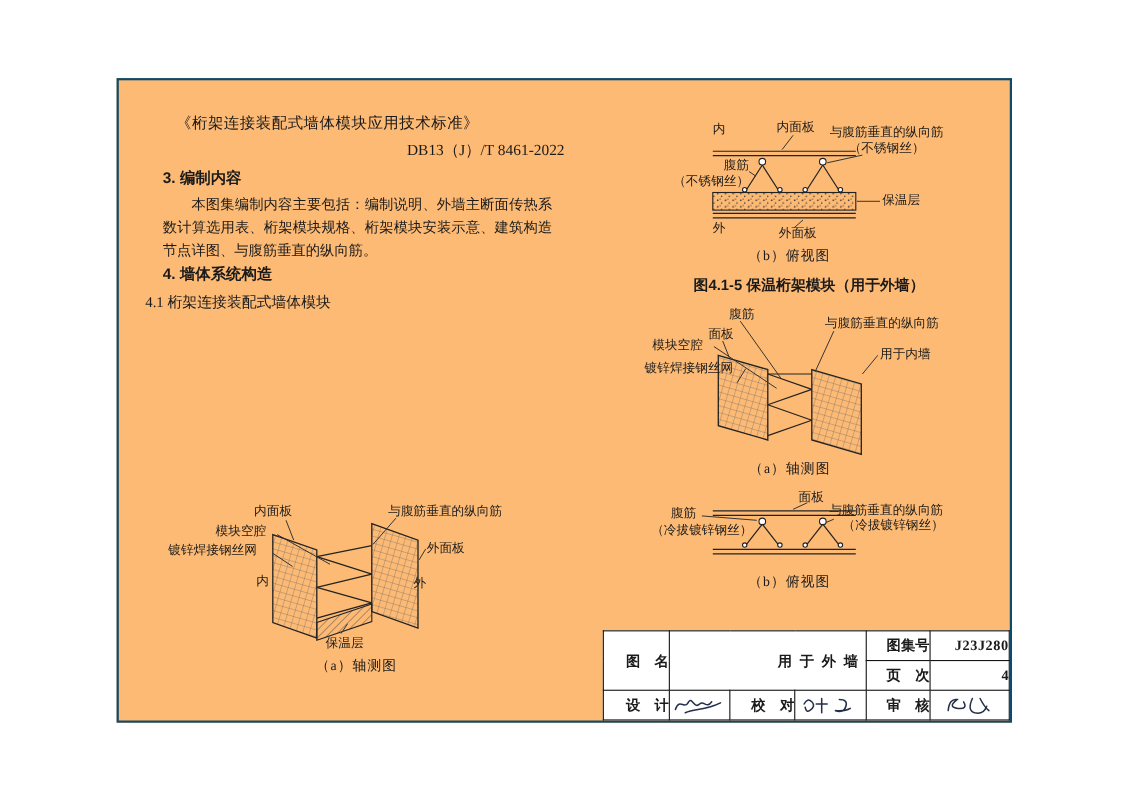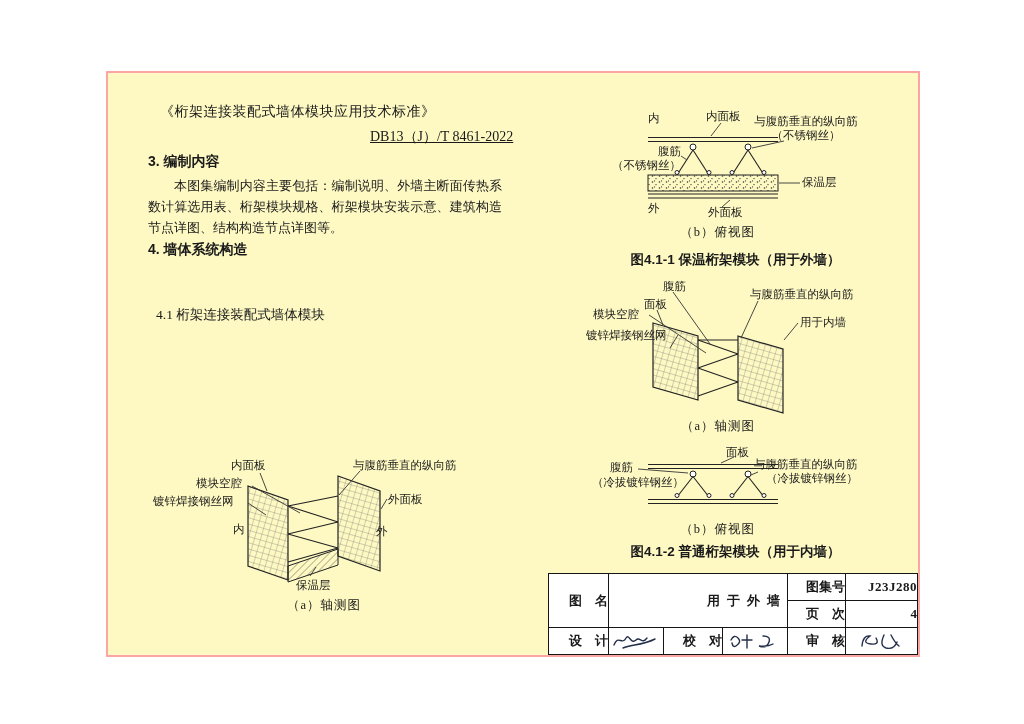--- a/index.html
+++ b/index.html
@@ -1,22 +1,22 @@
 <!DOCTYPE html>
 <html><head>
 <meta charset="utf-8">
 <style>
   html,body{margin:0;padding:0;background:#ffffff;}
   .canvas{position:relative;width:1024px;height:724px;background:#ffffff;overflow:hidden;
           font-family:"Liberation Serif",serif;color:#1a1a1a;}
-  .sheet{position:absolute;left:106px;top:71px;width:810px;height:582px;border:2px solid #fca5a5;background:#fef9c3;}
+  .sheet{position:absolute;left:106px;top:71px;width:810px;height:582px;border:2px solid #0c4a6e;background:#fdba74;}
   .std-title{position:absolute;left:52px;top:30px;font-size:14px;letter-spacing:.5px;}
-  .std-code{position:absolute;left:262px;top:55px;font-size:14px;text-decoration:underline;}
+  .std-code{position:absolute;left:262px;top:55px;font-size:14px;}
   .h-bold{position:absolute;left:40px;font-weight:bold;font-size:14px;font-family:"Liberation Sans",sans-serif;text-align:center;}
-  .h-norm{position:absolute;left:48px;font-size:13.5px;margin-top:40px;}
+  .h-norm{position:absolute;left:24px;font-size:13.5px;}
   .para{position:absolute;left:40px;width:354px;font-size:13px;line-height:21px;text-align:justify;text-indent:2em;margin:0;}
   .diagram{position:absolute;}
   .diagram svg.draw{position:absolute;left:0;top:0;}
   .lbl{position:absolute;font-size:11.5px;line-height:13.5px;white-space:nowrap;}
   .lbl2{position:absolute;font-size:11.5px;line-height:14px;}
   .cap{position:absolute;font-size:12.5px;letter-spacing:1px;text-align:center;}
   .figtitle{position:absolute;left:455px;width:345px;text-align:center;font-weight:bold;font-size:13.5px;
             font-family:"Liberation Sans",sans-serif;}
   .ln{stroke:#222;stroke-width:1.1;}
   .ld{stroke:#333;stroke-width:0.9;}
@@ -31,21 +31,21 @@
 </style>
 </head>
 <body>
 
 <div class="canvas">
   <div class="sheet">
 
     <div class="std-title">《桁架连接装配式墙体模块应用技术标准》</div>
     <div class="std-code">DB13（J）/T 8461-2022</div>
     <div class="h-bold" style="top:80px">3. 编制内容</div>
-    <p class="para" style="top:102px">本图集编制内容主要包括：编制说明、外墙主断面传热系数计算选用表、桁架模块规格、桁架模块安装示意、建筑构造节点详图、结构构造节点详图等。</p>
+    <p class="para" style="top:102px">本图集编制内容主要包括：编制说明、外墙主断面传热系数计算选用表、桁架模块规格、桁架模块安装示意、建筑构造节点详图、与腹筋垂直的纵向筋。</p>
     <div class="h-bold" style="top:168px">4. 墙体系统构造</div>
     <div class="h-norm" style="top:193px">4.1 桁架连接装配式墙体模块</div>
 
     <div class="diagram" style="left:40px;top:378px;width:352px;height:146px">
       <svg class="draw" width="352" height="146" viewBox="0 0 352 146">
         <defs>
           <pattern id="meshA" width="6" height="6" patternUnits="userSpaceOnUse" patternTransform="rotate(16)">
             <path d="M0 0H6M0 0V6" stroke="#666" stroke-width="0.6" fill="none"></path>
           </pattern>
           <pattern id="hatchA" width="5" height="5" patternUnits="userSpaceOnUse" patternTransform="rotate(45)">
@@ -116,21 +116,21 @@
       </div>
       <div class="lbl2" style="left:148px;top:6px;width:140px;text-align:center">
         <div>与腹筋垂直的纵向筋</div>
         <div>（不锈钢丝）</div>
       </div>
       <span class="lbl" style="left:214px;top:68px">保温层</span>
       <span class="lbl" style="left:60px;top:94px">外</span>
       <span class="lbl" style="left:120px;top:98px">外面板</span>
       <div class="cap" style="left:67px;top:116px;width:125px">（b）俯视图</div>
     </div>
-    <div class="figtitle" style="top:178px">图4.1-1 保温桁架模块（用于外墙）</div>
+    <div class="figtitle" style="top:178px">图4.1-5 保温桁架模块（用于外墙）</div>
 
     <div class="diagram" style="left:470px;top:205px;width:345px;height:158px">
       <svg class="draw" width="345" height="158" viewBox="0 0 345 158">
         <defs>
           <pattern id="meshB" width="6" height="6" patternUnits="userSpaceOnUse" patternTransform="rotate(16)">
             <path d="M0 0H6M0 0V6" stroke="#666" stroke-width="0.6" fill="none"></path>
           </pattern>
         </defs>
         <line class="ln" x1="120" y1="62" x2="160" y2="76"></line>
         <line class="ln" x1="120" y1="90" x2="160" y2="76"></line>
@@ -175,21 +175,20 @@
         <line class="ld" x1="50" y1="24" x2="100" y2="28"></line>
         <line class="ld" x1="170" y1="27" x2="163" y2="30"></line>
       </svg>
       <span class="lbl" style="left:138px;top:1px">面板</span>
       <span class="lbl" style="left:22px;top:16px">腹筋</span>
       <span class="lbl" style="left:4px;top:31px">（冷拔镀锌钢丝）</span>
       <span class="lbl" style="left:166px;top:13px">与腹筋垂直的纵向筋</span>
       <span class="lbl" style="left:178px;top:27px">（冷拔镀锌钢丝）</span>
       <div class="cap" style="left:67px;top:76px;width:125px">（b）俯视图</div>
     </div>
-    <div class="figtitle" style="top:470px">图4.1-2 普通桁架模块（用于内墙）</div>
 
     <table class="tblock">
       <colgroup>
         <col style="width:60px">
           <col style="width:55px">
           <col style="width:59px">
         <col style="width:65px">
           <col style="width:58px">
           <col style="width:72px">
       </colgroup>

